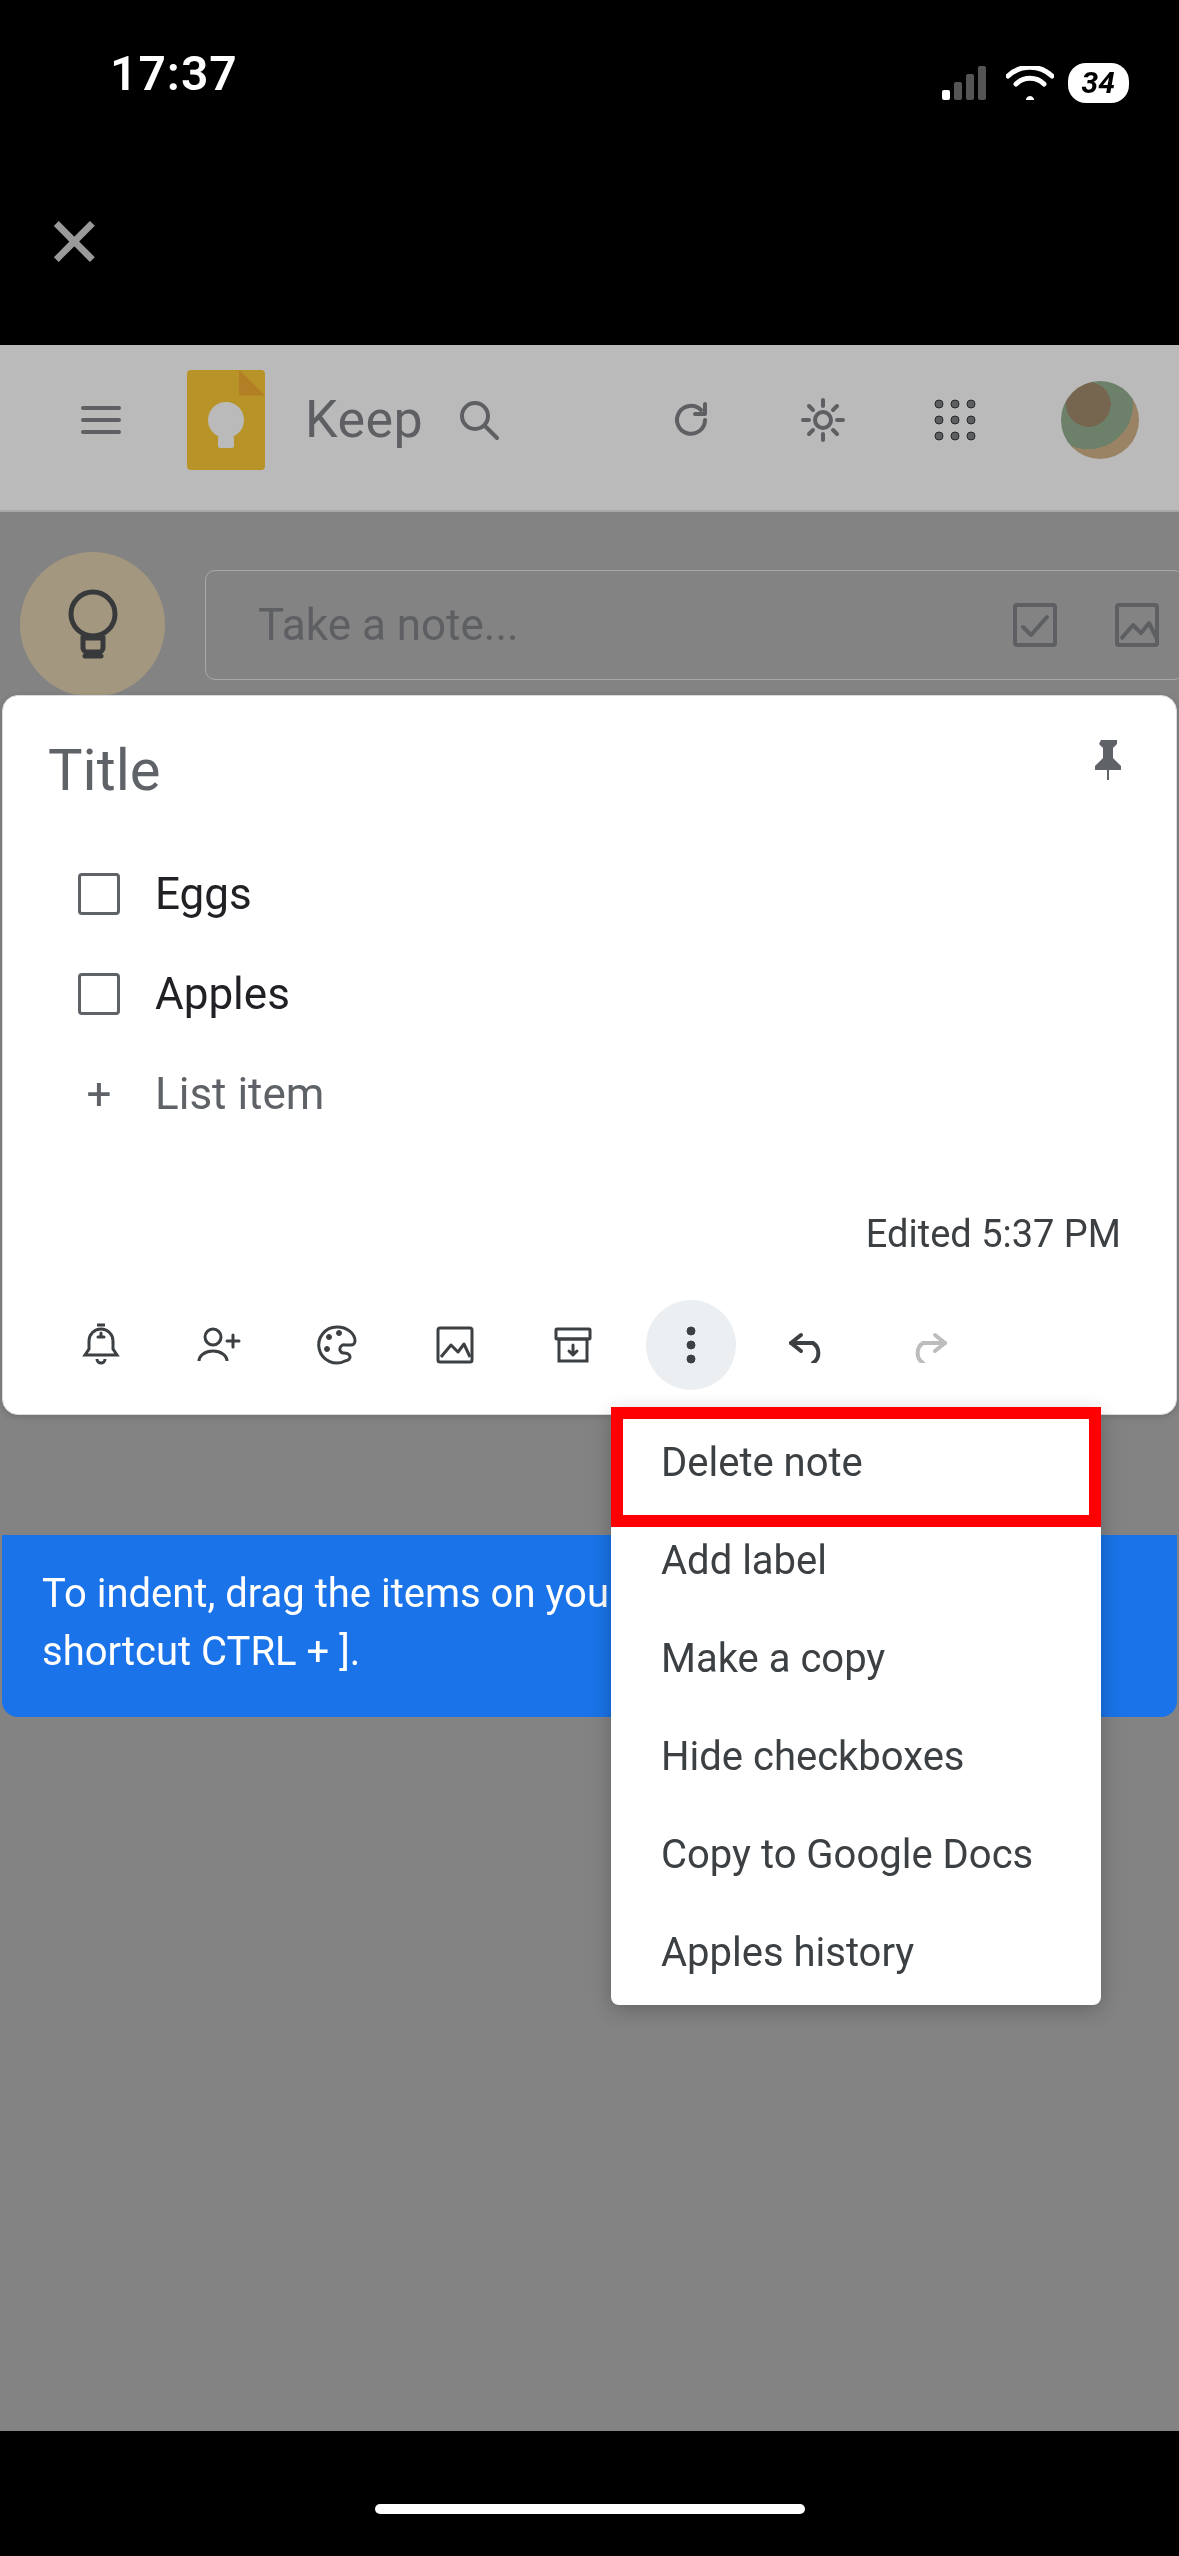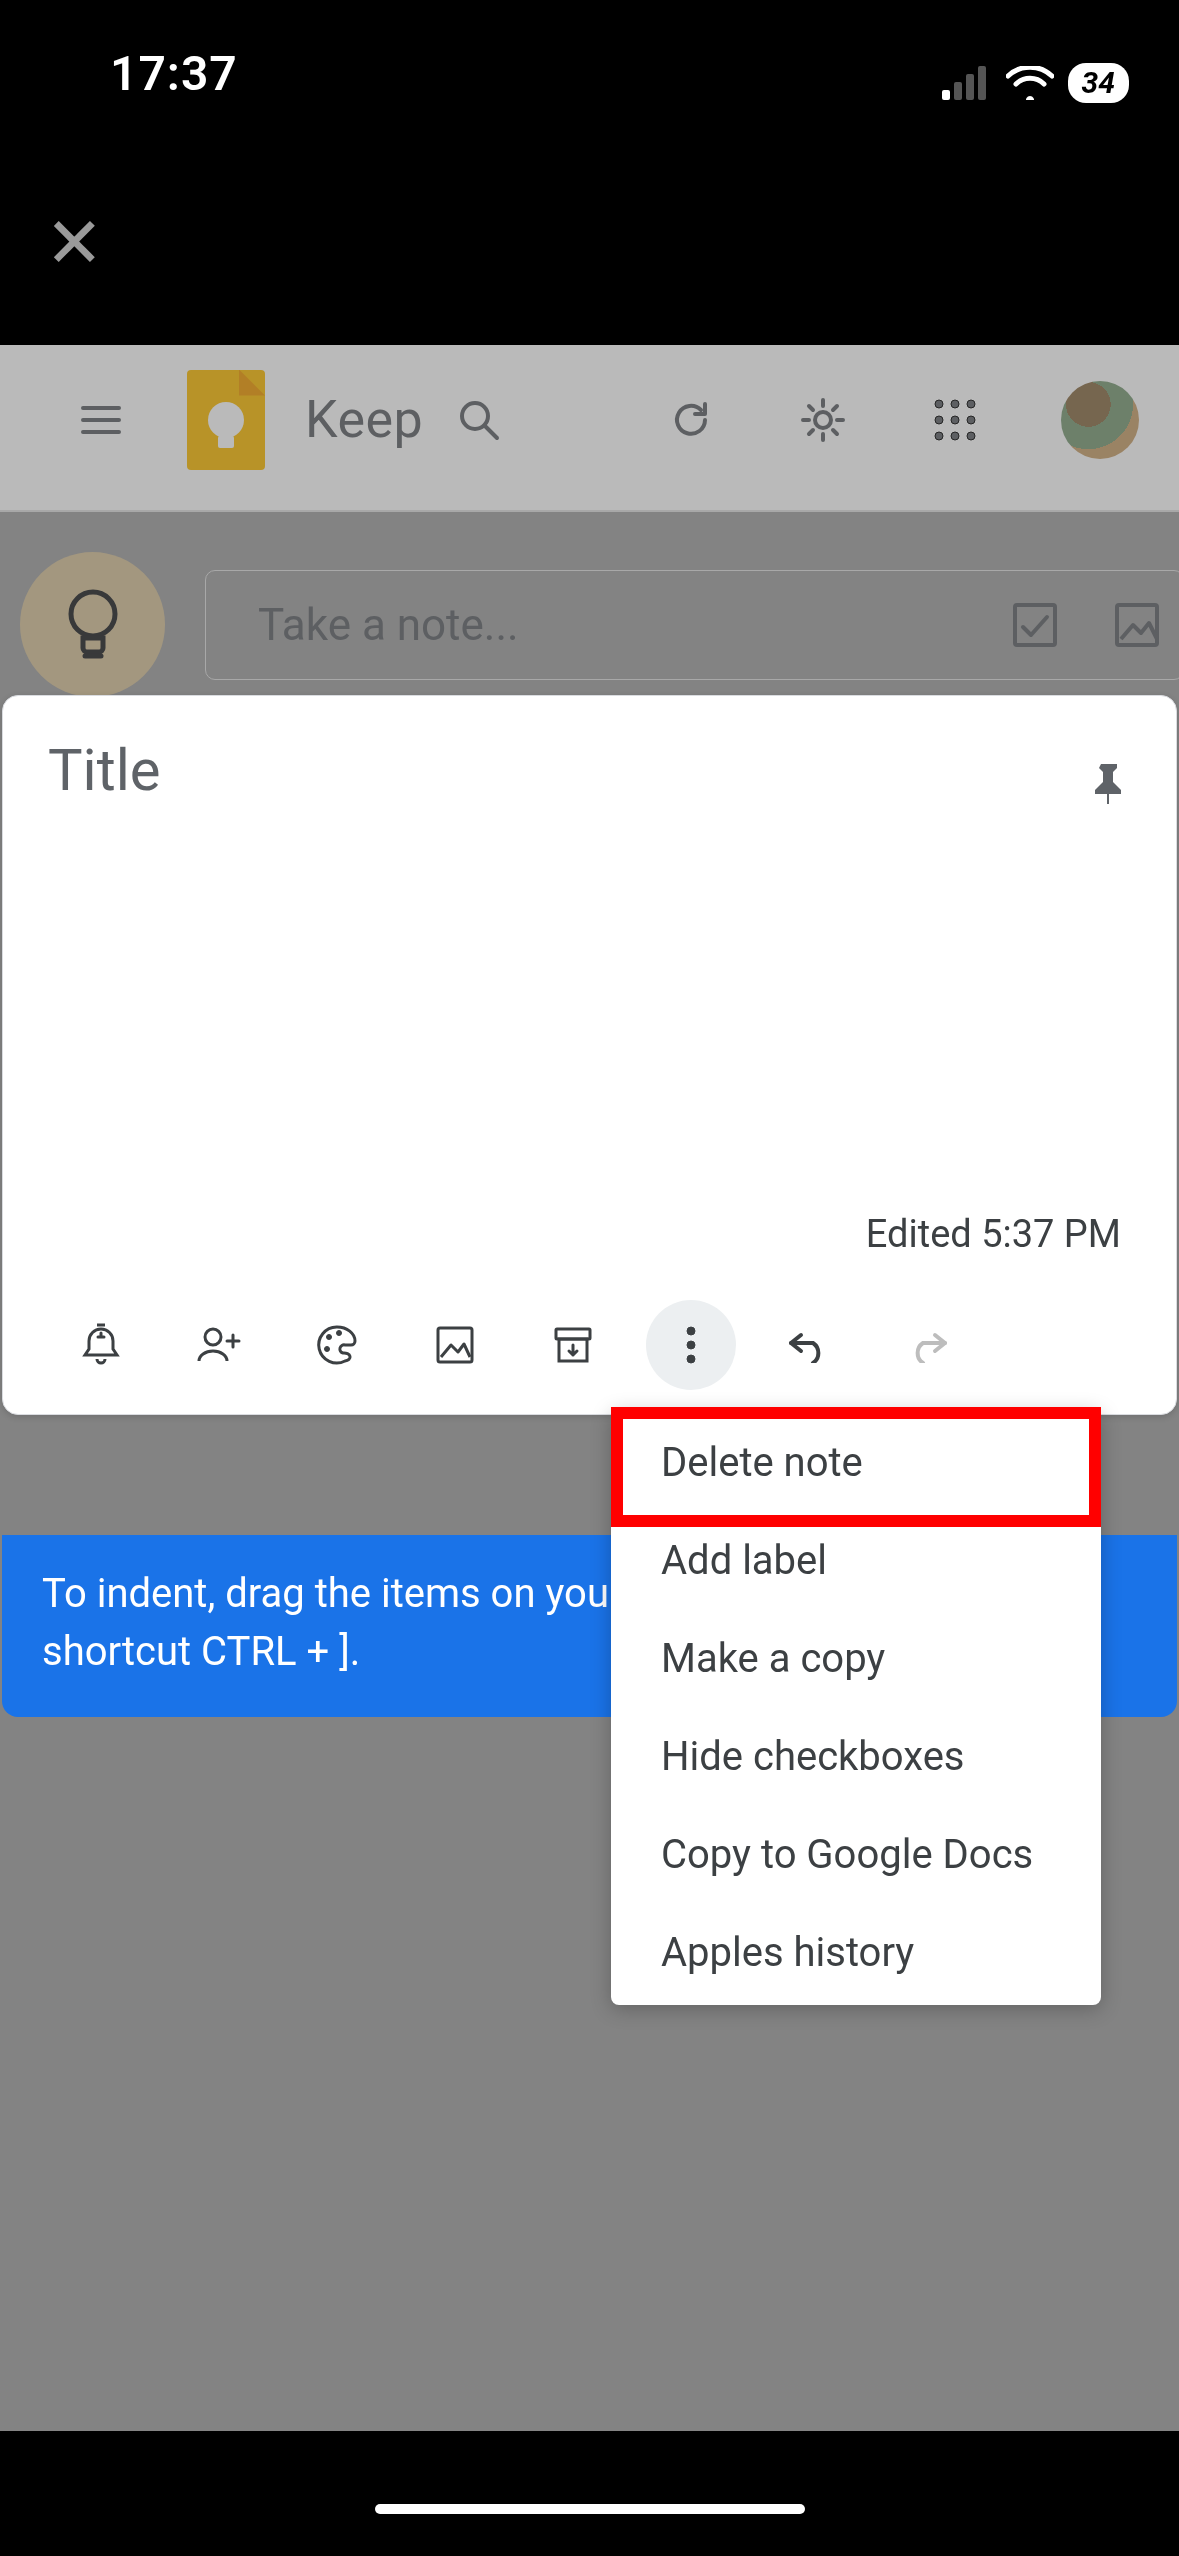--- a/index.html
+++ b/index.html
@@ -39,21 +39,21 @@
   .bulb-circle { width: 145px; height: 145px; border-radius: 50%; background: #d7c39a; display:flex; align-items:center; justify-content:center; }
   .note-input-box { flex:1; border: 1px solid #e0e0e0; border-radius: 10px; height: 110px; display:flex; align-items:center; padding: 0 40px; gap: 50px; color:#5f6368; font-size:44px; margin-right: -5px;}
   .note-input-box .placeholder { flex: 1; margin-left: 12px; }
   .note-input-box .trail-ico { width: 52px; height:52px; display:flex; align-items:center; justify-content:center;}
 
   
   .gray-overlay { position:absolute; inset:0; background: rgba(90,90,90,0.42); pointer-events:none; }
 
   
   .note-card { position: absolute; top: 350px; left: 2px; right: 2px; height: 720px; background: #fff; border: 1px solid #dadce0; border-radius: 16px; box-shadow: 0 2px 6px rgba(0,0,0,0.15); padding: 40px 45px 0 45px; display:flex; flex-direction:column; }
-  .title-row { display:flex; align-items:flex-end; justify-content:space-between; margin-bottom: 40px;}
+  .title-row { display:flex; align-items:flex-start; justify-content:space-between; margin-bottom: 40px;}
   .title-text { font-size: 58px; color: #5f6368; }
   .pin-ico { width: 44px; height: 44px; color: #5f6368;}
 
   .check-list { padding-left: 30px; }
   .check-item { display:flex; align-items:center; gap: 35px; height: 100px; }
   .cbox { width: 42px; height: 42px; border: 3px solid #5f6368; border-radius: 4px; flex-shrink:0;}
   .item-txt { font-size: 44px; color: #202124; }
   .add-item-row { display:flex; align-items:center; gap: 35px; height: 100px; }
   .add-plus { font-size: 44px; color: #5f6368; width:42px; text-align:center;}
   .add-txt { font-size: 44px; color: #5f6368;}
@@ -190,20 +190,34 @@
 
     <div class="note-card">
       <div class="title-row">
         <div class="title-text">Title</div>
         <div class="pin-ico">
           <svg width="44" height="44" viewBox="0 0 44 44">
               <path d="M14 4 h16 v4 l-4 4 v10 l8 8 v4 h-12 v10 l-2 0 v-10 h-12 v-4 l8 -8 v-10 l-4 -4 z" fill="#5f6368"></path>
             </svg>
         </div>
       </div>
+      <div class="check-list">
+        <div class="check-item">
+          <div class="cbox"></div>
+          <div class="item-txt">Eggs</div>
+        </div>
+        <div class="check-item">
+          <div class="cbox"></div>
+          <div class="item-txt">Apples</div>
+        </div>
+        <div class="add-item-row">
+          <div class="add-plus">+</div>
+          <div class="add-txt">List item</div>
+        </div>
+      </div>
       <div class="edited-row">Edited 5:37 PM</div>
 
       <div class="note-toolbar">
         <div class="tb-btn">
           <svg width="44" height="44" viewBox="0 0 44 44">
               <path d="M22 6 a12 12 0 0 1 12 12 v8 l4 6 h-32 l4 -6 v-8 a12 12 0 0 1 12 -12 z" stroke="#3c4043" stroke-width="3" fill="none"></path>
               <path d="M18 36 a4 4 0 0 0 8 0" stroke="#3c4043" stroke-width="3" fill="none"></path>
               <path d="M18 2 h8" stroke="#3c4043" stroke-width="3"></path>
               <path d="M19 14 h6 M22 14 v-4" stroke="#3c4043" stroke-width="3" stroke-linecap="round"></path>
             </svg>

